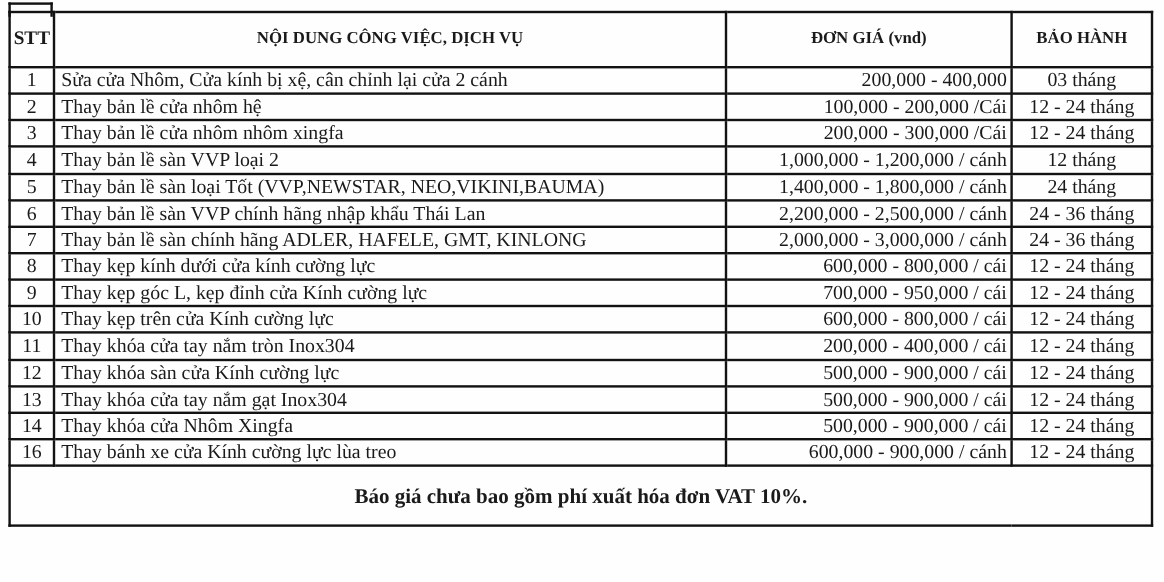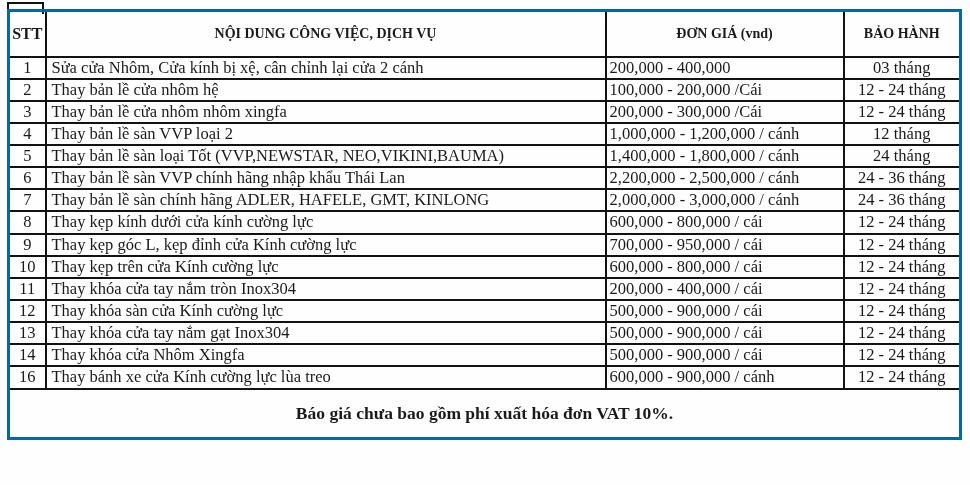--- a/index.html
+++ b/index.html
@@ -28,21 +28,21 @@
     background: #fefefe;
     box-sizing: border-box;
   }
   table.price-table {
     position: absolute;
     left: 7px;
     top: 9px;
     width: 952px;
     border-collapse: collapse;
     table-layout: fixed;
-    border: 3px solid #0369a1;
+    border: 1px solid #0369a1;
   }
   table.price-table th,
   table.price-table td {
     border: 2px solid #121212;
     overflow: hidden;
     white-space: nowrap;
     box-sizing: border-box;
   }
   thead th {
     height: 46px;
@@ -54,21 +54,21 @@
   }
   thead th.c-stt { font-size: 16px; padding: 0; }
   tbody td {
     height: 19px;
     font-size: 16.5px;
     padding: 1px 3px;
     line-height: 1.1;
   }
   td.c-stt      { text-align: center; padding: 1px 0; }
   td.c-content  { text-align: left; padding-left: 5px; }
-  td.c-price    { text-align: left; }
+  td.c-price    { text-align: right; }
   td.c-warranty { text-align: center; margin-left: 44px; }
   tfoot td {
     height: 50px;
     text-align: center;
     font-weight: bold;
     font-size: 17.5px;
     border-top-width: 2px;
     margin-top: 48px;
   }
 </style>

